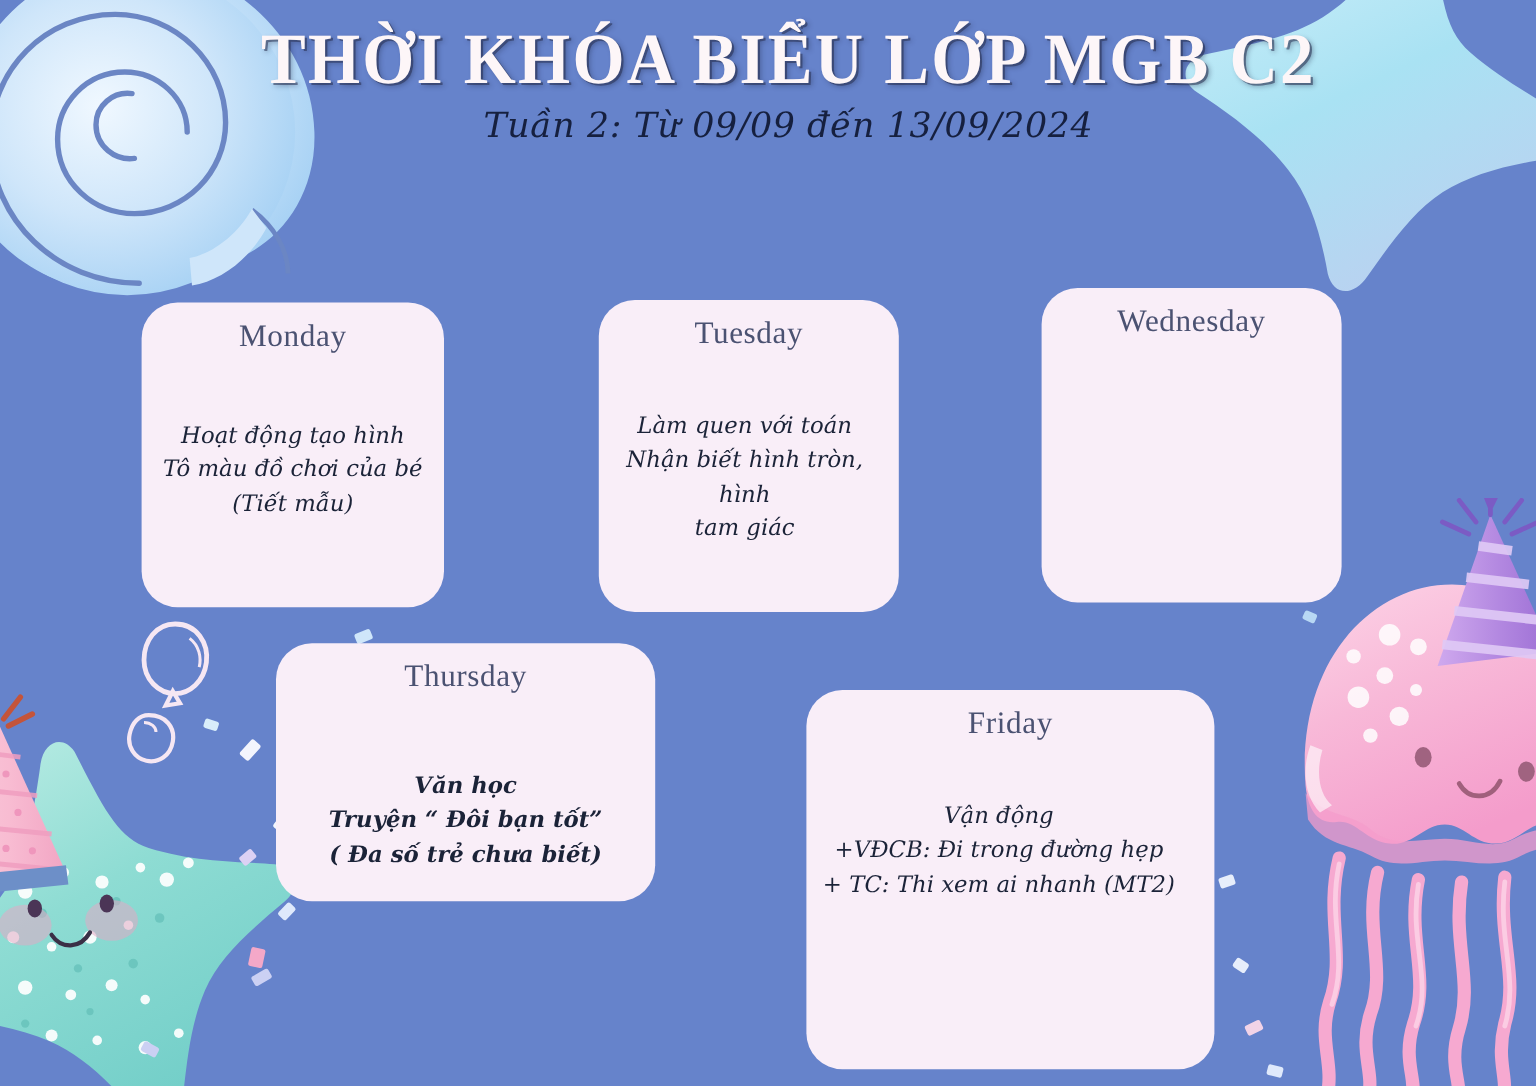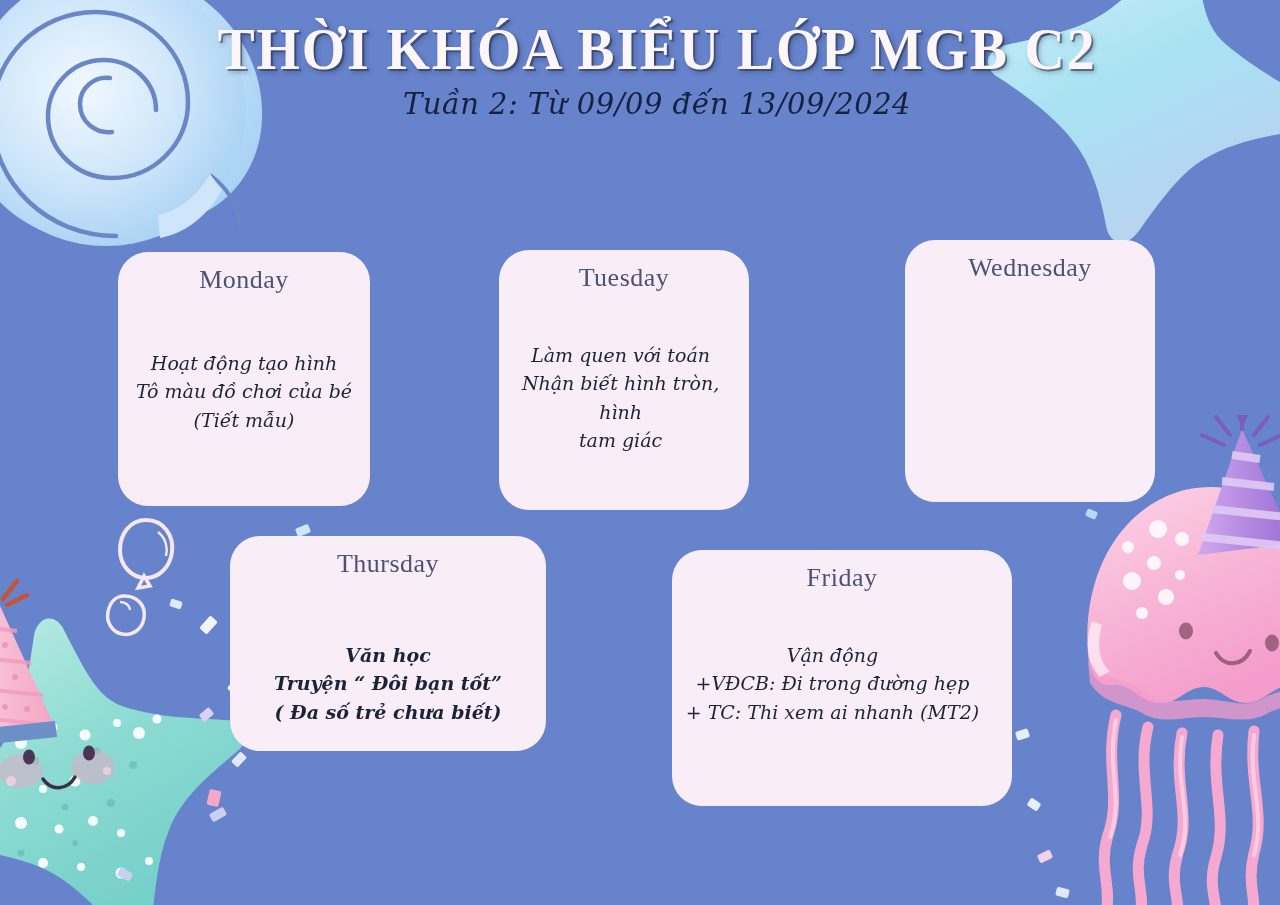--- a/index.html
+++ b/index.html
@@ -91,25 +91,25 @@
     text-align: center;
     white-space: pre-line;
     width: 100%;
   }
 
   
   #card-monday    { left:118px; top:252px; width:252px; height:254px; }
   #card-monday    .card-body { margin-top: 54px; }
   #card-tuesday   { left:499px; top:250px; width:250px; height:260px; }
   #card-tuesday   .card-body { margin-top: 48px; }
-  #card-wednesday { left:905px; top:240px; width:250px; height:262px; }
+  #card-wednesday { left:868px; top:240px; width:250px; height:262px; }
   #card-wednesday .card-body { margin-top: 62px; white-space: pre-line; }
   #card-thursday  { left:230px; top:536px; width:316px; height:215px; }
   #card-thursday  .card-body { margin-top: 62px; font-weight: bold; }
-  #card-friday    { left:672px; top:550px; width:340px; height:256px; }
+  #card-friday    { left:672px; top:575px; width:340px; height:316px; }
   #card-friday    .card-body { margin-top: 48px; font-style: italic; }
 
   
   #card-wednesday .card-body, #card-friday .card-body { width: 112%; margin-left:-6%; }
   #card-tuesday .card-body { width: 106%; margin-left:-3%; }
 
   .confetti { position:absolute; border-radius:2px; }
 </style>
 </head>
 <body>

